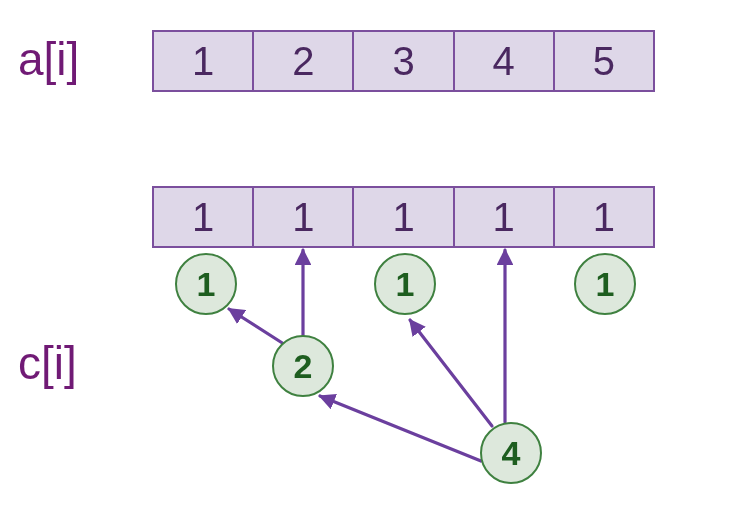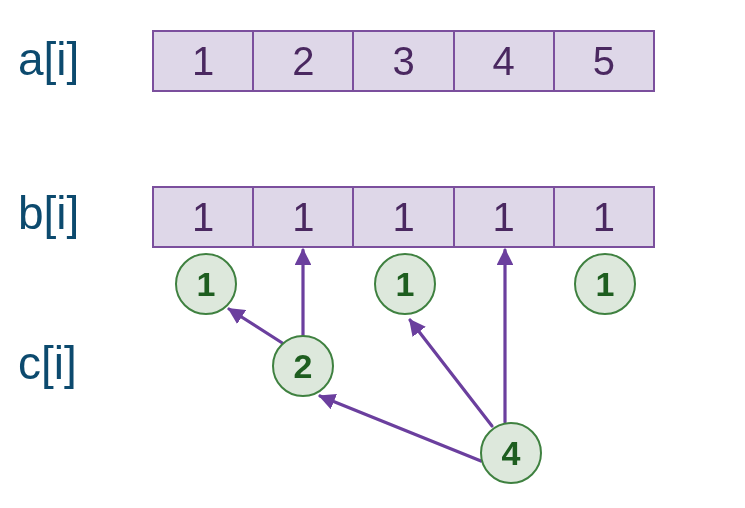--- a/index.html
+++ b/index.html
@@ -17,21 +17,21 @@
   #stage {
     position: absolute;
     left: 0; top: 0;
     width: 745px;
     height: 508px;
   }
 
   
   .row-label {
     position: absolute;
-    color: #0c4a6e;
+    color: #701a75;
     font-family: "Liberation Sans", sans-serif;
     font-size: 46px;
     font-weight: 400;
     line-height: 1;
     letter-spacing: 0px;
     white-space: nowrap;
   }
   #label-a { left: 18px; top: 36px; }
   #label-b { left: 18px; top: 190px; }
   #label-c { left: 18px; top: 340px; }
@@ -95,21 +95,20 @@
     pointer-events: none;
   }
 </style>
 </head>
 <body>
 
 <div id="stage">
 
   <div class="row-label" id="label-a">a[i]</div>
 
-  <div class="row-label" id="label-b">b[i]</div>
 
   <div class="row-label" id="label-c">c[i]</div>
 
   <div class="array-row" id="array-a">
     <div class="array-cell">1</div>
     <div class="array-cell">2</div>
     <div class="array-cell">3</div>
     <div class="array-cell">4</div>
     <div class="array-cell">5</div>
   </div>

